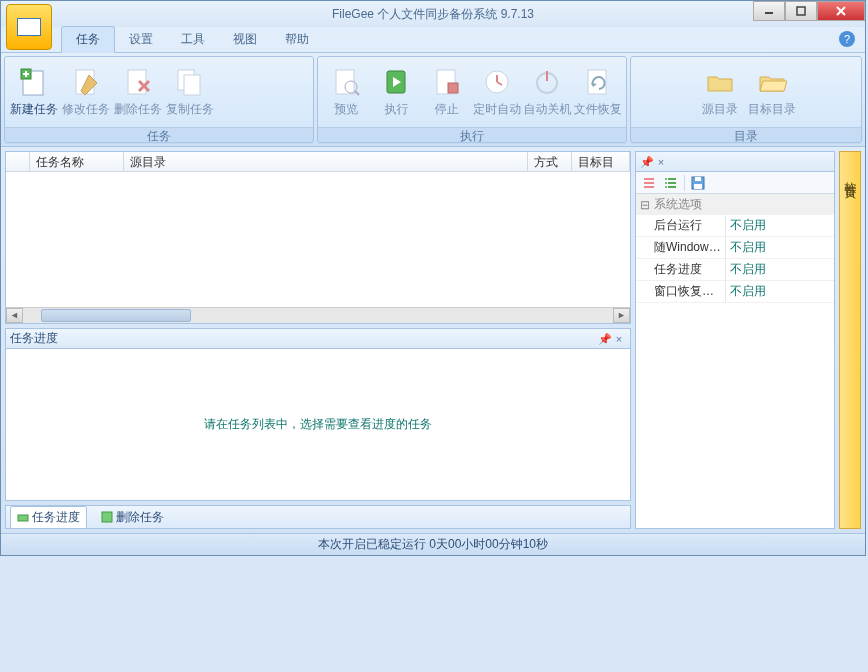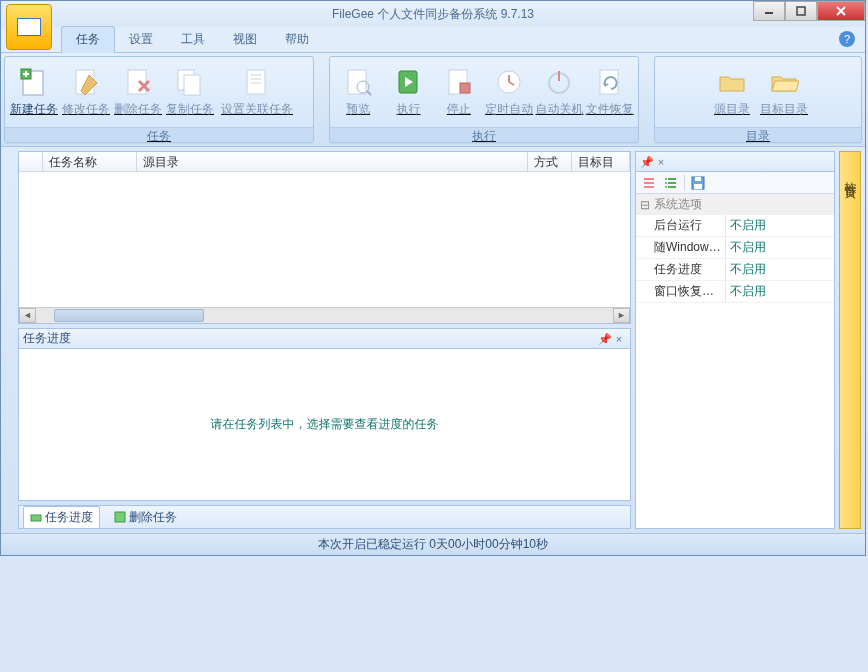--- a/index.html
+++ b/index.html
@@ -16,33 +16,33 @@
 .win-close { width: 48px; background: linear-gradient(#e77, #c33); color: #fff; }
 
 .app-icon { width: 46px; height: 46px; background: linear-gradient(#ffe066, #ffb300); border: 1px solid #c99100; border-radius: 4px; position: absolute; left: 6px; top: 4px; display:flex; align-items:center; justify-content:center; z-index: 5;}
 .app-icon-inner { width: 24px; height: 18px; background: #fff; border: 1px solid #3a77b5; }
 
 .menubar { height: 26px; display: flex; align-items: flex-end; padding-left: 60px; border-bottom: 1px solid #a9c4e3; position: relative; }
 .menu-tab { padding: 4px 14px; color: #4a6a8f; cursor: pointer; }
 .menu-tab.active { background: #d1e5fa; border: 1px solid #a9c4e3; border-bottom: 1px solid #d1e5fa; border-radius: 3px 3px 0 0; margin-bottom: -1px; color: #2d4e77; }
 .help-icon { position: absolute; right: 10px; top: 4px; width: 16px; height: 16px; border-radius: 8px; background: #4a90d9; color: #fff; text-align: center; line-height: 16px; font-size: 11px; cursor: pointer; }
 
-.ribbon { height: 94px; background: linear-gradient(#e3eefb, #cde0f5); border-bottom: 1px solid #a9c4e3; display: flex; padding: 3px; gap: 15px; text-decoration: underline; }
+.ribbon { height: 94px; background: linear-gradient(#e3eefb, #cde0f5); border-bottom: 1px solid #a9c4e3; display: flex; padding: 3px; gap: 3px; }
 .ribbon-group { border: 1px solid #a9c4e3; border-radius: 3px; background: linear-gradient(#e8f2fc, #d1e5fa); display: flex; flex-direction: column; }
 .ribbon-group-items { flex: 1; display: flex; align-items: center; padding: 2px 4px; gap: 2px; }
 .ribbon-group-label { height: 17px; text-align: center; color: #5a7ba3; background: rgba(180,205,235,.4); border-top: 1px solid #b5cce5; font-size: 12px; }
 .ribbon-btn { width: 50px; height: 66px; display: flex; flex-direction: column; align-items: center; justify-content: center; gap: 3px; cursor: pointer; border-radius: 2px; color: #7a94b3; }
 .ribbon-btn.primary { color: #2d4e77; }
 .ribbon-icon { width: 32px; height: 32px; display: flex; align-items: center; justify-content: center; }
 .ribbon-btn-label { font-size: 12px; white-space: nowrap; }
 .rg-task { width: 310px; }
 .rg-exec { width: 310px; }
 .rg-dir { flex: 1; }
 
-.content { flex: 1; display: flex; padding: 4px; gap: 4px; overflow: hidden; margin-left: 13px; }
+.content { flex: 1; display: flex; padding: 4px; gap: 4px; overflow: hidden; }
 .left-pane { flex: 1; display: flex; flex-direction: column; gap: 4px; min-width: 0; }
 .right-pane { width: 200px; display: flex; flex-direction: column; }
 .side-tab { width: 22px; background: linear-gradient(90deg,#ffe28a,#ffd24a); border: 1px solid #d4a83a; display: flex; flex-direction: column; align-items: center; padding-top: 20px; color: #5a4a1a; cursor: pointer; }
 .side-tab span { writing-mode: vertical-rl; text-orientation: upright; letter-spacing: 2px; }
 
 .panel { border: 1px solid #a9c4e3; background: #fff; display: flex; flex-direction: column; }
 .panel-header { height: 20px; background: linear-gradient(#eef5fd, #dceaf9); border-bottom: 1px solid #a9c4e3; display: flex; align-items: center; padding: 0 4px; color: #2d4e77; }
 .panel-header-title { flex: 1; }
 .panel-pin, .panel-close { width: 14px; height: 14px; color: #5a7ba3; cursor: pointer; text-align: center; line-height: 14px; font-size: 11px; }
 
@@ -155,31 +155,20 @@
         </div>
         <div class="ribbon-btn">
           <div class="ribbon-icon">
               <svg width="30" height="30">
                 <rect x="3" y="3" width="16" height="20" fill="#fff" stroke="#c6d2e1"></rect>
                 <rect x="9" y="8" width="16" height="20" fill="#fff" stroke="#c6d2e1"></rect>
               </svg>
             </div>
           <div class="ribbon-btn-label">复制任务</div>
         </div>
-        <div class="ribbon-btn" style="width:80px">
-          <div class="ribbon-icon">
-              <svg width="30" height="30">
-                <rect x="5" y="3" width="18" height="24" fill="#fff" stroke="#c6d2e1"></rect>
-                <line x1="9" y1="8" x2="19" y2="8" stroke="#c6d2e1"></line>
-                <line x1="9" y1="12" x2="19" y2="12" stroke="#c6d2e1"></line>
-                <line x1="9" y1="16" x2="19" y2="16" stroke="#c6d2e1"></line>
-              </svg>
-            </div>
-          <div class="ribbon-btn-label">设置关联任务</div>
-        </div>
       </div>
       <div class="ribbon-group-label">任务</div>
     </div>
 
     <div class="ribbon-group rg-exec">
       <div class="ribbon-group-items">
         <div class="ribbon-btn">
           <div class="ribbon-icon">
               <svg width="30" height="30">
                 <rect x="5" y="3" width="18" height="24" fill="#fff" stroke="#c6d2e1"></rect>

